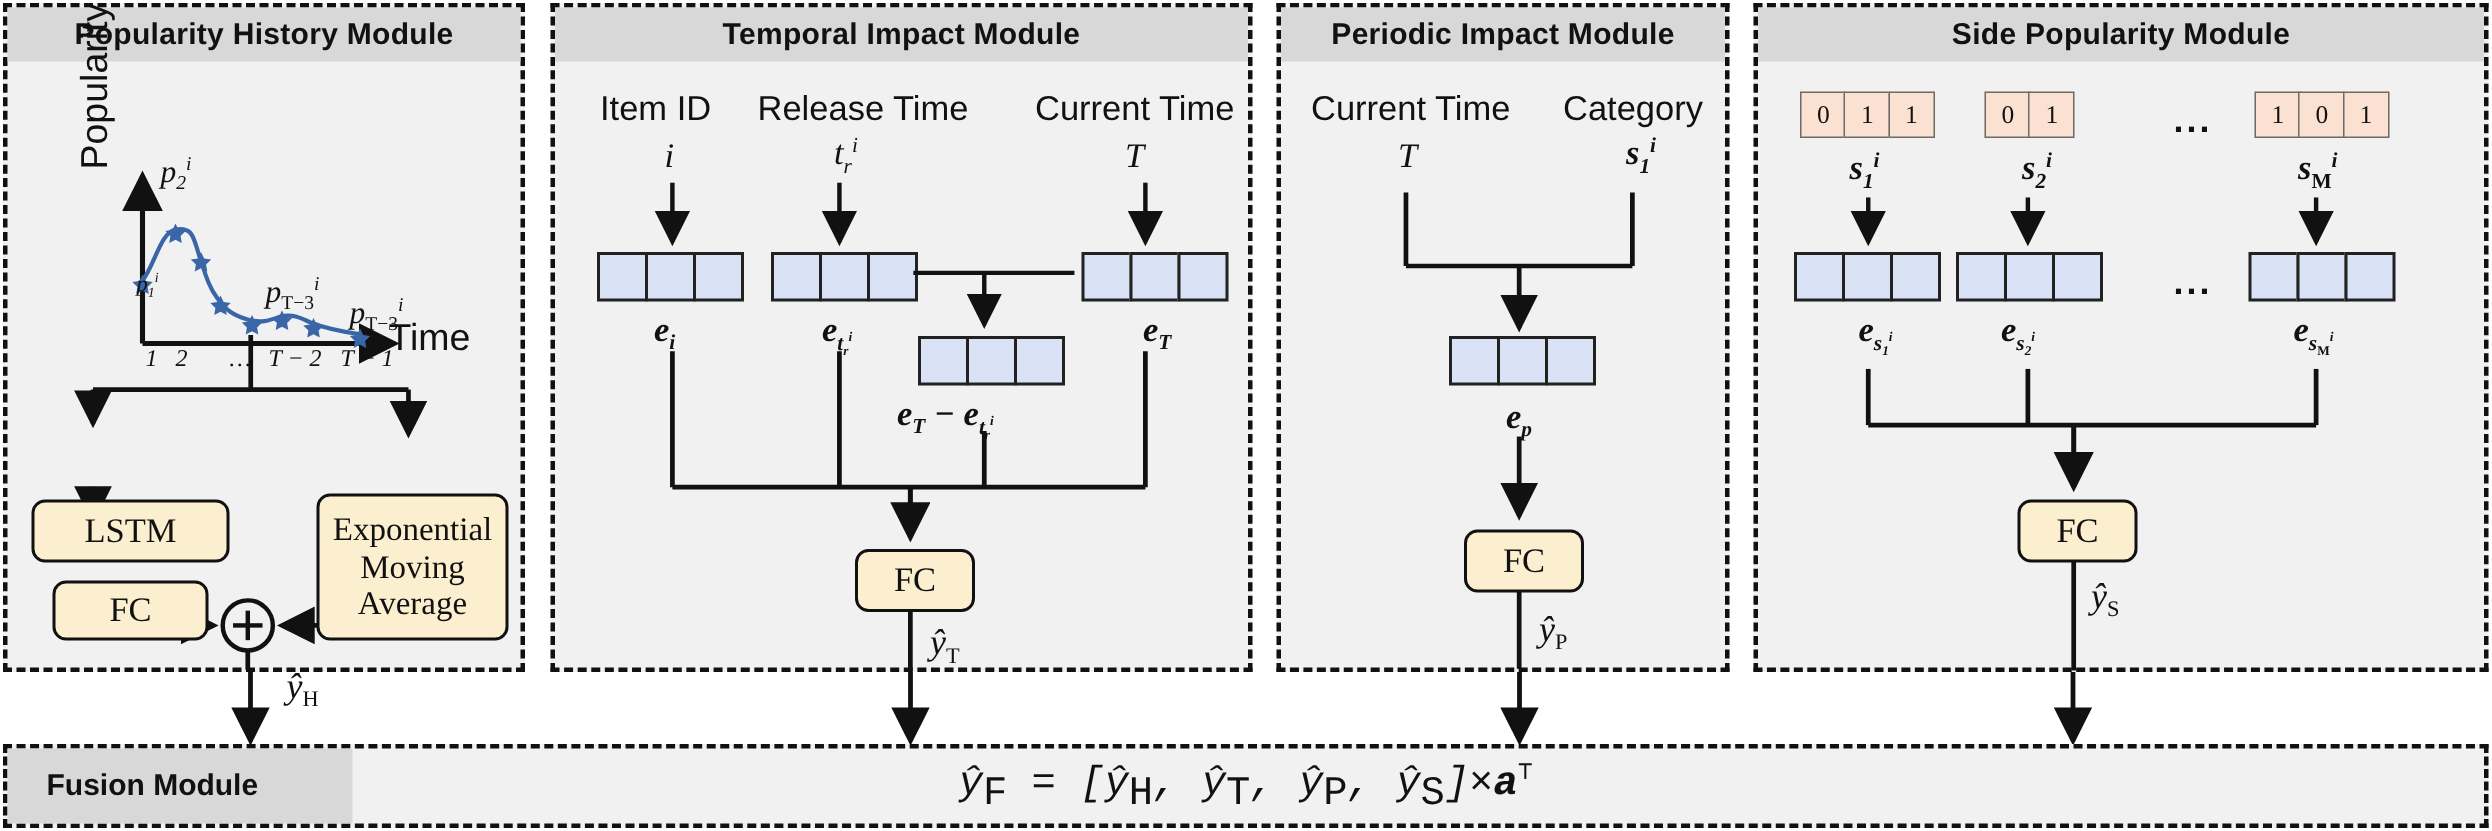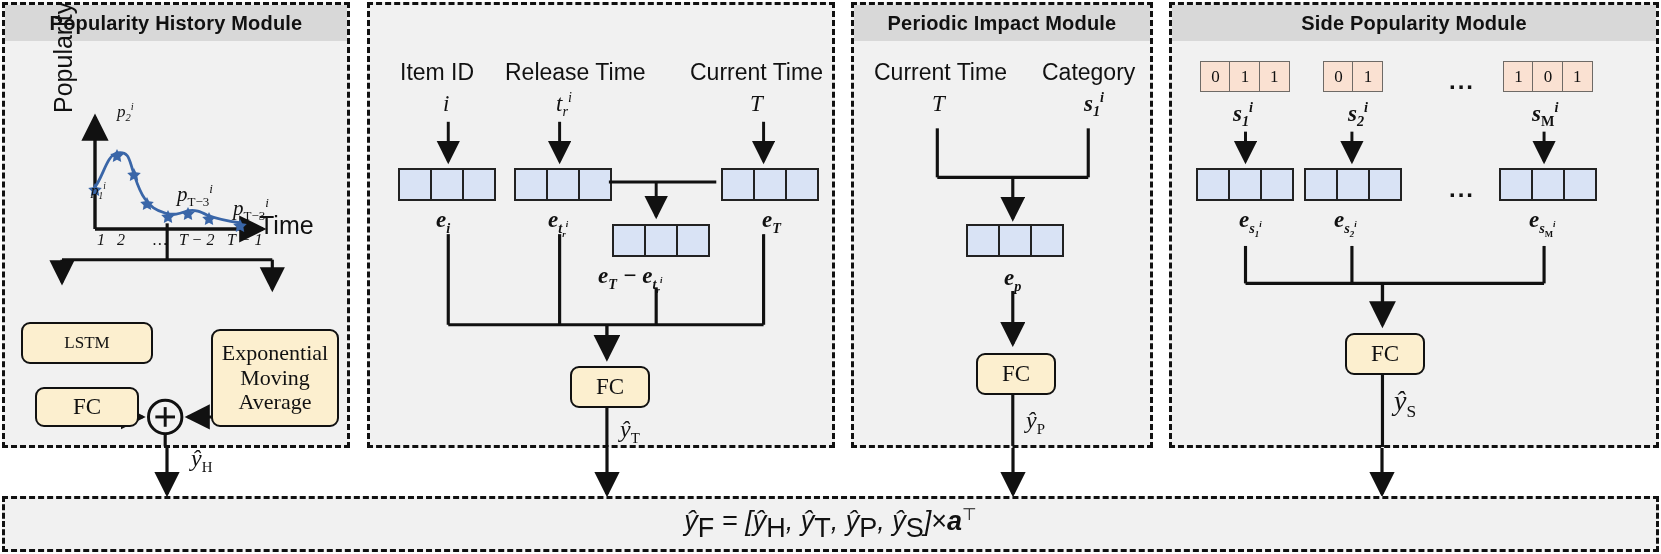--- a/index.html
+++ b/index.html
@@ -126,21 +126,21 @@
             <path d="M79,73 l2.1,4.3 4.7,.7 -3.4,3.3 .8,4.7 -4.2,-2.2 -4.2,2.2 .8,-4.7 -3.4,-3.3 4.7,-.7 z" transform="translate(0,-4)"></path>
             <path d="M92,102 l2.1,4.3 4.7,.7 -3.4,3.3 .8,4.7 -4.2,-2.2 -4.2,2.2 .8,-4.7 -3.4,-3.3 4.7,-.7 z" transform="translate(0,-4)"></path>
             <path d="M113,115 l2.1,4.3 4.7,.7 -3.4,3.3 .8,4.7 -4.2,-2.2 -4.2,2.2 .8,-4.7 -3.4,-3.3 4.7,-.7 z" transform="translate(0,-4)"></path>
             <path d="M133,112 l2.1,4.3 4.7,.7 -3.4,3.3 .8,4.7 -4.2,-2.2 -4.2,2.2 .8,-4.7 -3.4,-3.3 4.7,-.7 z" transform="translate(0,-4)"></path>
             <path d="M154,117 l2.1,4.3 4.7,.7 -3.4,3.3 .8,4.7 -4.2,-2.2 -4.2,2.2 .8,-4.7 -3.4,-3.3 4.7,-.7 z" transform="translate(0,-4)"></path>
             <path d="M185,124 l2.1,4.3 4.7,.7 -3.4,3.3 .8,4.7 -4.2,-2.2 -4.2,2.2 .8,-4.7 -3.4,-3.3 4.7,-.7 z" transform="translate(0,-4)"></path>
           </g>
         </svg>
 
         <div class="lbl math" style="left:36px; top:82px; font-size:15px;">p<sub>1</sub><sup>i</sup></div>
-        <div class="lbl math" style="left:62px; top:2px; font-size:17px;">p<sub>2</sub><sup>i</sup></div>
+        <div class="lbl math" style="left:52px; top:2px; font-size:21px;">p<sub>2</sub><sup>i</sup></div>
         <div class="lbl math" style="left:122px; top:82px; font-size:21px;">p<sub><span class="up">T−3</span></sub><sup>i</sup></div>
         <div class="lbl math" style="left:178px; top:96px; font-size:21px;">p<sub><span class="up">T−3</span></sub><sup>i</sup></div>
 
         <div class="lbl plain" style="left:204px; top:112px; font-size:25px;">Time</div>
 
         <div class="lbl math small" style="left:42px; top:132px;">1</div>
         <div class="lbl math small" style="left:62px; top:132px;">2</div>
         <div class="lbl math small" style="left:98px; top:132px;">…</div>
         <div class="lbl math small" style="left:124px; top:132px;">T − 2</div>
         <div class="lbl math small" style="left:172px; top:132px;">T − 1</div>
@@ -167,35 +167,38 @@
         <line x1="272" y1="352" x2="272" y2="382" stroke="#111" stroke-width="3.2"></line>
         <line x1="272" y1="382" x2="186" y2="382" stroke="#111" stroke-width="3.2" marker-end="url(#ah2)"></line>
 
         <circle cx="163" cy="382" r="17" fill="#f1f1f1" stroke="#111" stroke-width="3"></circle>
         <line x1="153" y1="382" x2="173" y2="382" stroke="#111" stroke-width="3"></line>
         <line x1="163" y1="372" x2="163" y2="392" stroke="#111" stroke-width="3"></line>
 
         <line x1="163" y1="399" x2="163" y2="412" stroke="#111" stroke-width="3.2"></line>
       </svg>
 
-      <div class="pbox" style="left:16px; top:281px; width:132px; height:42px; font-size:17px;">
+      <div class="pbox" style="left:16px; top:292px; width:132px; height:42px; font-size:23px;">
         <span>LSTM</span>
       </div>
       <div class="pbox" style="left:30px; top:346px; width:104px; height:40px; font-size:23px;">
         <span>FC</span>
       </div>
       <div class="pbox" style="left:206px; top:288px; width:128px; height:98px; font-size:22px; padding:4px 6px;">
         <span>Exponential Moving Average</span>
       </div>
 
       <div class="lbl math" style="left:186px; top:404px; font-size:24px;">ŷ<sub><span class="up">H</span></sub></div>
     </div>
   </div>
 
   <div class="module" id="mod-temp" style="left:367px; top:2px; width:468px; height:446px;">
+    <div class="module-header">
+      <span>Temporal Impact Module</span>
+    </div>
     <div class="m-body">
 
       <div class="lbl plain" style="left:30px; top:18px;text-align:center;">Item ID</div>
       <div class="lbl plain" style="left:135px; top:18px;">Release Time</div>
       <div class="lbl plain" style="left:320px; top:18px;">Current Time</div>
 
       <div class="lbl math" style="left:73px; top:50px;">i</div>
       <div class="lbl math" style="left:186px; top:48px;">t<sub>r</sub><sup>i</sup></div>
       <div class="lbl math" style="left:380px; top:50px;">T</div>
 
@@ -369,37 +372,40 @@
 
         <line x1="213" y1="246" x2="213" y2="288" stroke="#111" stroke-width="3.4" marker-end="url(#ah5)"></line>
 
         <line x1="213" y1="334" x2="213" y2="412" stroke="#111" stroke-width="3.2"></line>
       </svg>
 
       <div class="pbox" style="left:173px; top:292px; width:80px; height:42px; font-size:23px;">
         <span>FC</span>
       </div>
 
-      <div class="lbl math" style="left:222px; top:344px; font-size:28px;">ŷ<sub><span class="up">S</span></sub></div>
+      <div class="lbl math" style="left:222px; top:344px; font-size:24px;">ŷ<sub><span class="up">S</span></sub></div>
     </div>
   </div>
 
   <svg class="wires" style="left:0;top:0;width:1661px;height:554px;">
     <defs>
       <marker id="ah6" markerWidth="9" markerHeight="9" refX="7" refY="4" orient="auto">
         <path d="M0,0 L8,4 L0,8 z" fill="#111"></path>
       </marker>
     </defs>
     <line x1="167" y1="448" x2="167" y2="494" stroke="#111" stroke-width="3.2" marker-end="url(#ah6)"></line>
     <line x1="607" y1="448" x2="607" y2="494" stroke="#111" stroke-width="3.2" marker-end="url(#ah6)"></line>
     <line x1="1013" y1="448" x2="1013" y2="494" stroke="#111" stroke-width="3.2" marker-end="url(#ah6)"></line>
     <line x1="1382" y1="448" x2="1382" y2="494" stroke="#111" stroke-width="3.2" marker-end="url(#ah6)"></line>
   </svg>
 
   <div id="fusion">
+    <div class="fusion-tag">
+      <span>Fusion Module</span>
+    </div>
     <div class="fusion-eq">
-      <span style="font-family:Liberation Sans, sans-serif; font-style:italic;">
+      <span style="font-family:Liberation Mono, monospace; font-style:italic;">
         ŷ<sub><span class="up">F</span></sub>&nbsp;=&nbsp;[ŷ<sub><span class="up">H</span></sub>,&nbsp;ŷ<sub><span class="up">T</span></sub>,&nbsp;ŷ<sub><span class="up">P</span></sub>,&nbsp;ŷ<sub><span class="up">S</span></sub>]<span class="up">×</span><b>a</b><sup class="up">⊤</sup>
       </span>
     </div>
   </div>
 
 </div>
 
 </body></html>

